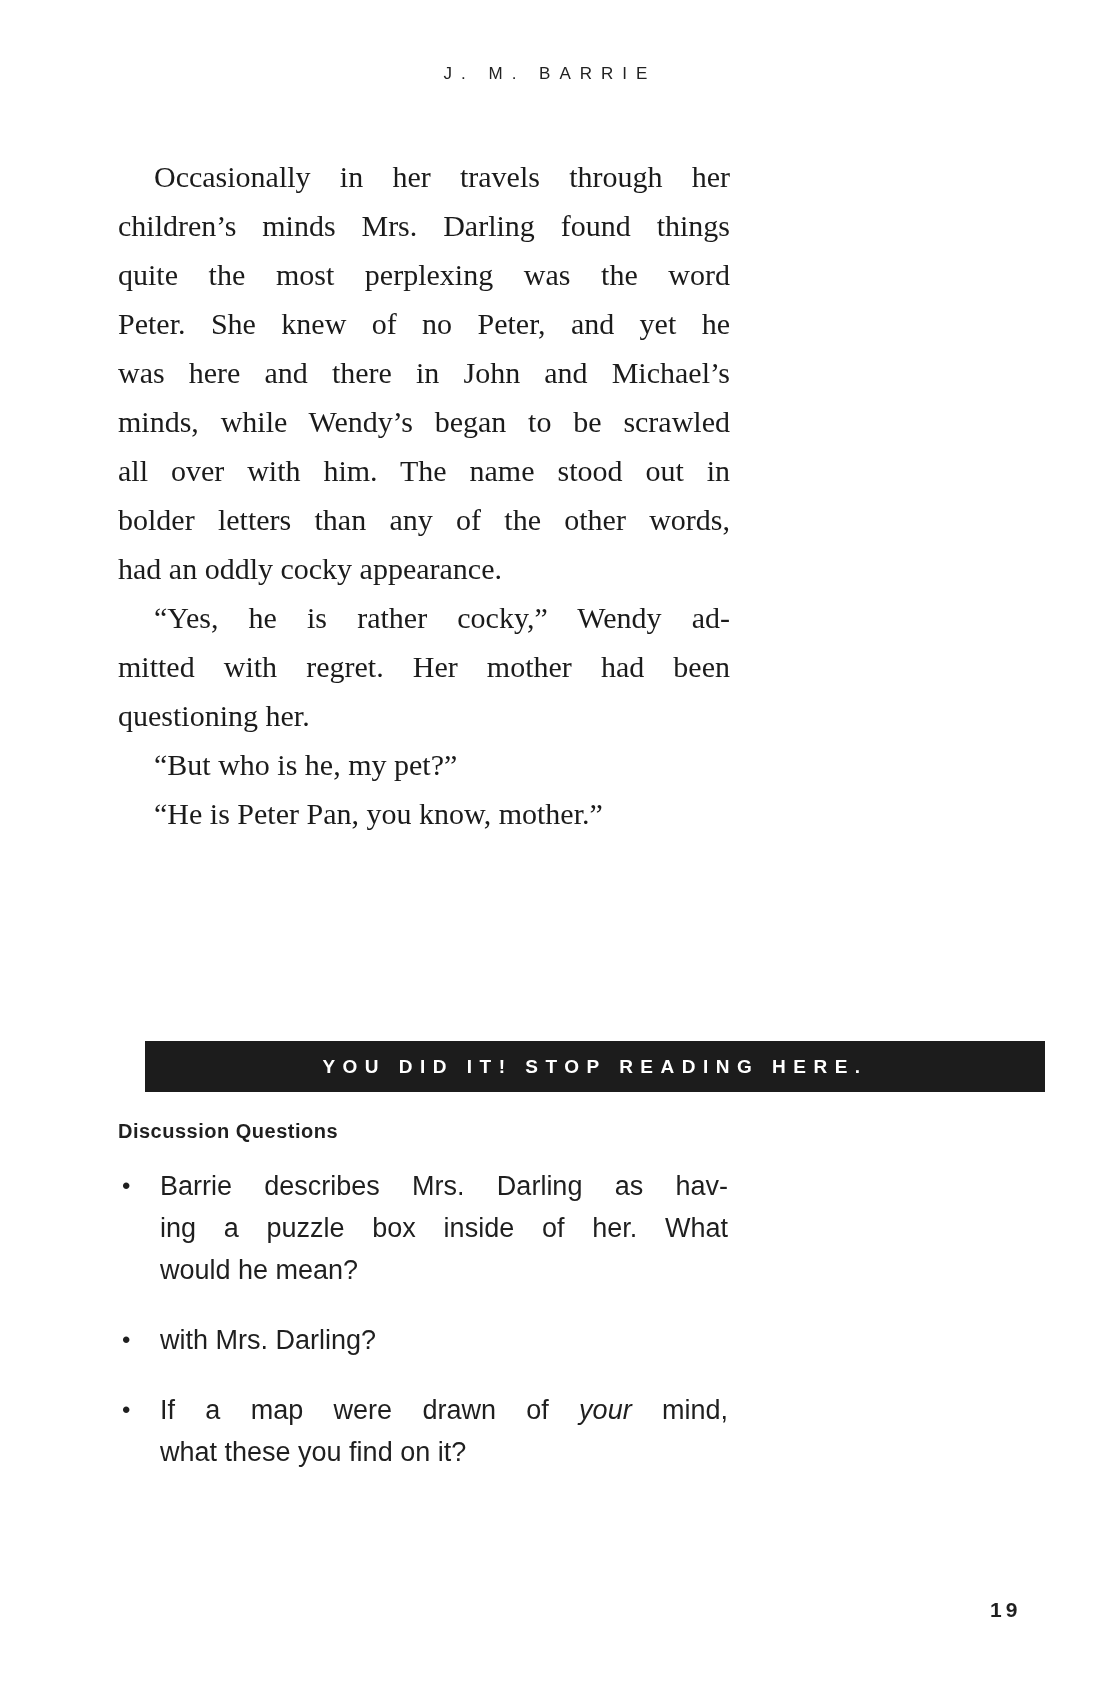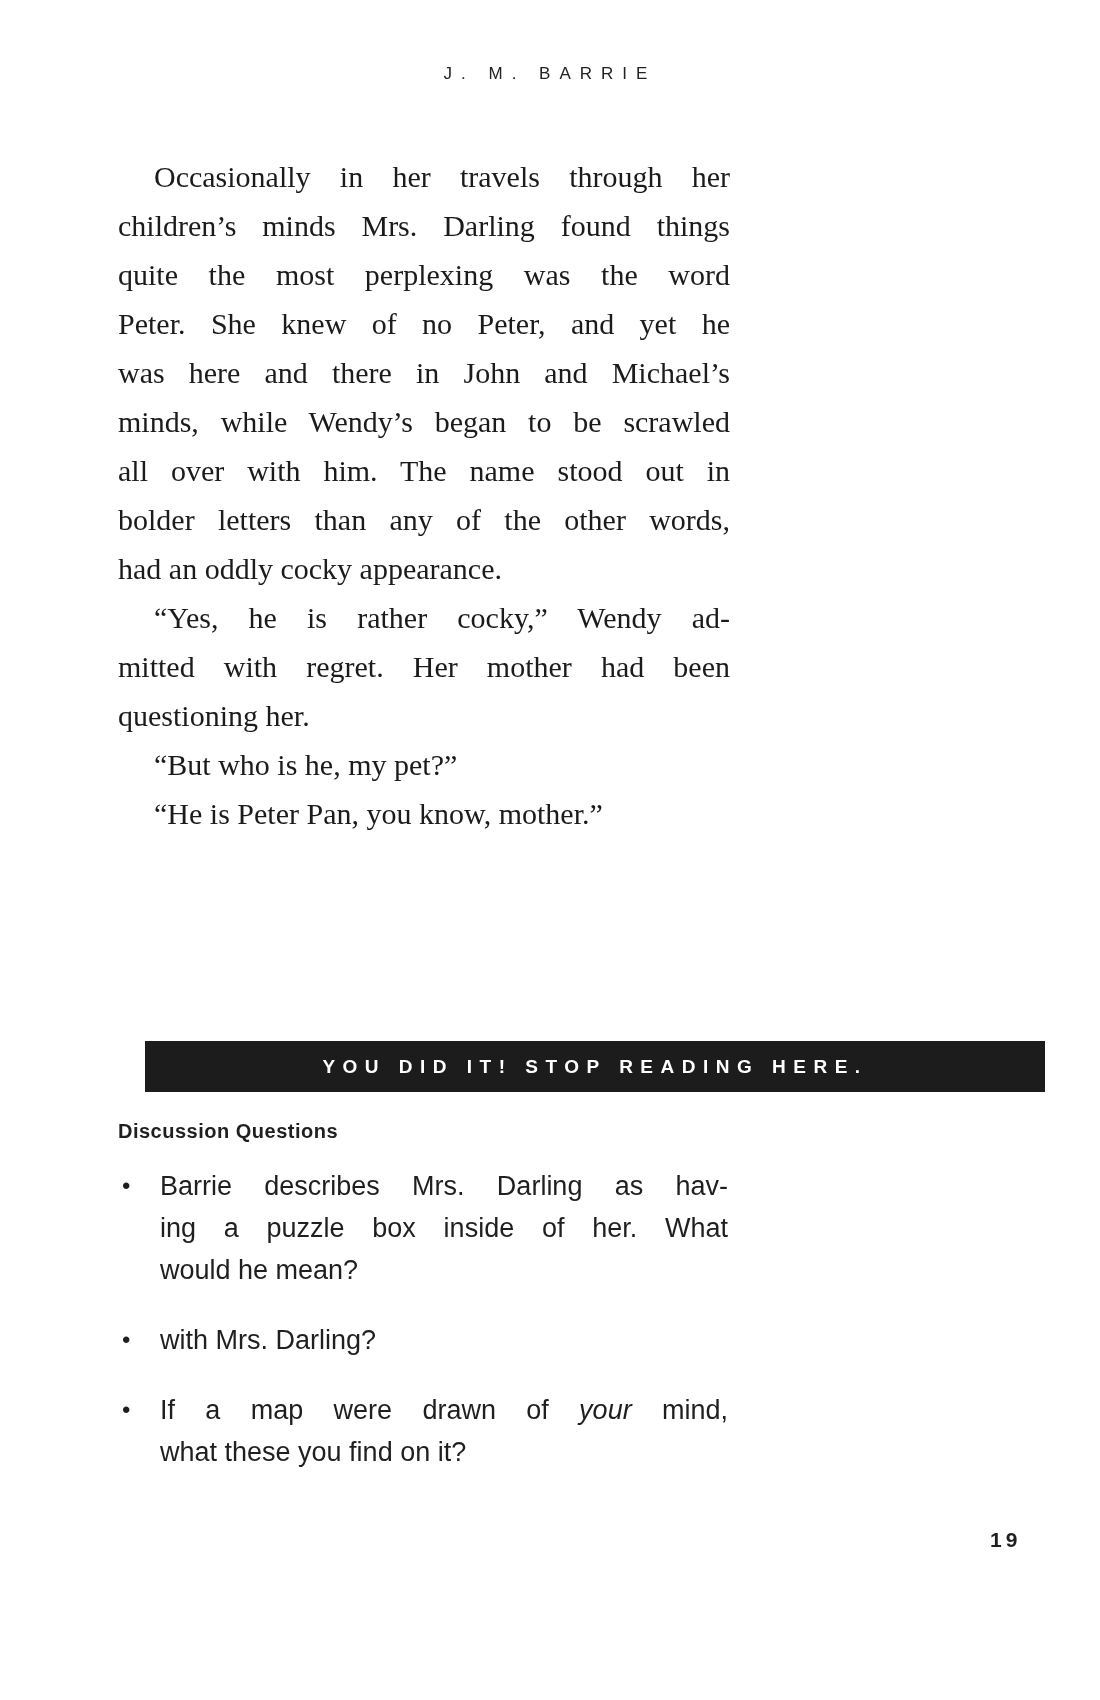--- a/index.html
+++ b/index.html
@@ -108,21 +108,21 @@
     text-align: justify;
     text-align-last: justify;
     text-justify: inter-word;
   }
   .qline.last { text-align-last: left; }
   .qline .it { font-style: italic; }
 
   
   .page-number {
     position: absolute;
-    top: 1528px;
+    top: 1598px;
     left: 990px;
     font-family: "Liberation Sans", sans-serif;
     font-weight: bold;
     font-size: 21px;
     letter-spacing: 4px;
     color: #1f1f1f;
   }
 </style>
 </head>
 <body>

